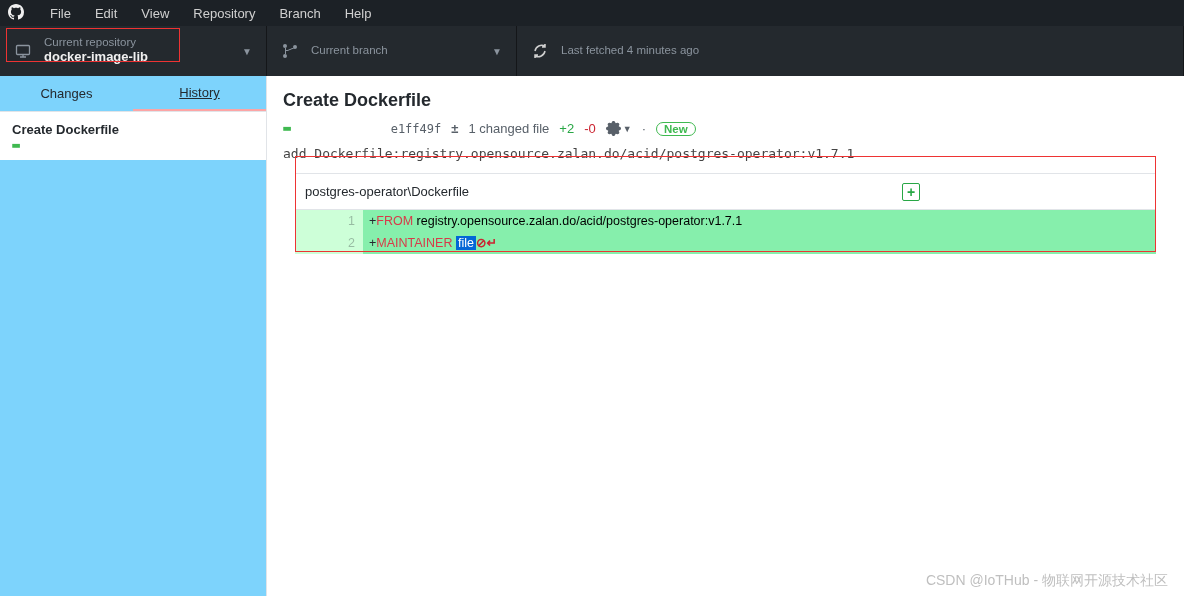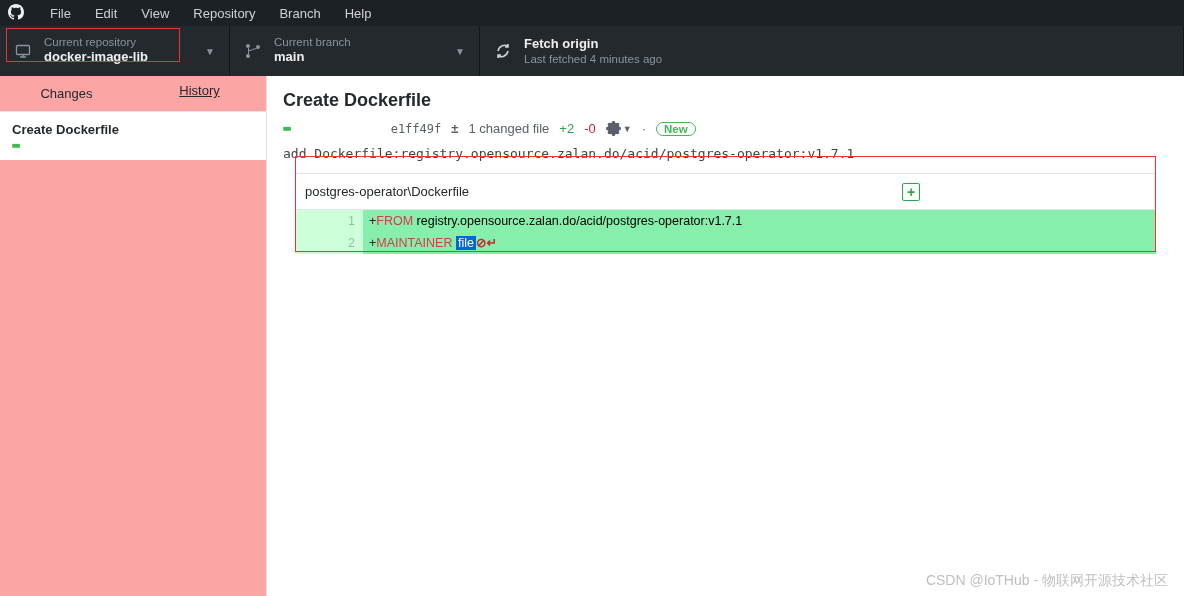--- a/index.html
+++ b/index.html
@@ -2,34 +2,34 @@
 <html><head>
 <meta charset="utf-8">
 <style>
 * { margin: 0; padding: 0; box-sizing: border-box; font-family: -apple-system, BlinkMacSystemFont, "Segoe UI", Helvetica, Arial, sans-serif; }
 body { width: 1184px; height: 596px; background: #fff; overflow: hidden; position: relative; }
 .menubar { height: 26px; background: #1c2126; display: flex; align-items: center; padding: 0 8px; color: #d0d0d0; font-size: 13px; }
 .menubar .logo { margin-right: 14px; }
 .menubar .menu-item { padding: 0 12px; cursor: pointer; text-align: right; }
 .header { height: 50px; background: #24292e; display: flex; color: #d0d0d0; }
 .header-section { display: flex; align-items: center; padding: 0 14px; border-right: 1px solid #141619; position: relative; }
-.header-section.repo { width: 230px; }
+.header-section.repo { width: 267px; }
 .header-section.branch { width: 250px; }
 .header-section.fetch { flex: 1; }
 .hs-icon { width: 18px; display: flex; justify-content: center; margin-right: 12px; color: #8b949e; }
 .hs-text { flex: 1; }
 .hs-label { font-size: 11.5px; color: #8b949e; line-height: 1.2; }
 .hs-value { font-size: 13px; font-weight: 600; color: #f0f0f0; line-height: 1.3; }
 .hs-caret { color: #8b949e; font-size: 10px; margin-left: 8px; }
 .red-box-repo { position: absolute; top: 2px; left: 6px; width: 174px; height: 34px; border: 1.5px solid #e33; pointer-events: none; }
 .body-area { display: flex; height: calc(100% - 76px); }
-.sidebar { width: 267px; border-right: 1px solid #e1e4e8; background: #fca5a5; }
+.sidebar { width: 267px; border-right: 1px solid #e1e4e8; background: #7dd3fc; }
 .tabs { display: flex; border-bottom: 1px solid #e1e4e8; height: 36px; }
 .tab { flex: 1; display: flex; align-items: center; justify-content: center; font-size: 13px; color: #24292e; cursor: pointer; }
-.tab.active { color: #24292e; border-bottom: 6px solid #fca5a5; font-weight: 500; text-decoration: underline; }
+.tab.active { color: #24292e; border-bottom: 2px solid #fca5a5; font-weight: 500; text-decoration: underline; }
 .compare-bar { height: 38px; display: flex; align-items: center; padding: 0 12px; border-bottom: 1px solid #e1e4e8; color: #586069; font-size: 13px; }
 .compare-bar svg { margin-right: 8px; }
 .commit-item { padding: 10px 12px; font-size: 13px; color: #24292e; font-weight: 600; background: #fff; }
 .commit-item .dots { color: #3fb950; font-size: 8px; letter-spacing: -1px; margin-top: 4px; }
 .main { flex: 1; overflow: hidden; }
 .commit-header { padding: 14px 16px 6px; }
 .commit-title { font-size: 18px; font-weight: 700; color: #24292e; margin-bottom: 10px; }
 .commit-meta { display: flex; align-items: center; gap: 10px; font-size: 13px; color: #586069; }
 .commit-meta .dots { color: #3fb950; font-size: 8px; letter-spacing: -1px; }
 .sha { font-family: "SFMono-Regular", Consolas, monospace; font-size: 12px; }
@@ -88,33 +88,31 @@
     <div class="red-box-repo"></div>
   </div>
   <div class="header-section branch">
     <span class="hs-icon">
       <svg width="16" height="16" viewBox="0 0 16 16" fill="#8b949e">
           <path d="M5 3a2 2 0 11-4 0 2 2 0 014 0zM5 13a2 2 0 11-4 0 2 2 0 014 0zM15 4a2 2 0 11-4 0 2 2 0 014 0zM3 5v6h1V5H3zm1 3c4 0 4-2 8-2V5c-4 0-4 2-8 2v1z"></path>
         </svg>
     </span>
     <div class="hs-text">
       <div class="hs-label">Current branch</div>
-      <div class="hs-value">main</div>
     </div>
     <span class="hs-caret">▼</span>
   </div>
   <div class="header-section fetch">
     <span class="hs-icon">
       <svg width="16" height="16" viewBox="0 0 16 16" fill="none" stroke="#d0d0d0" stroke-width="1.5">
           <path d="M13 3a7 7 0 00-10 5M3 13a7 7 0 0010-5"></path>
           <path d="M13 1v3h-3M3 15v-3h3" fill="#d0d0d0"></path>
         </svg>
     </span>
     <div class="hs-text">
-      <div class="hs-value">Fetch origin</div>
       <div class="hs-label">Last fetched 4 minutes ago</div>
     </div>
   </div>
 </div>
 
 <div class="body-area">
   <div class="sidebar">
     <div class="tabs">
       <div class="tab">Changes</div>
       <div class="tab active">History</div>

